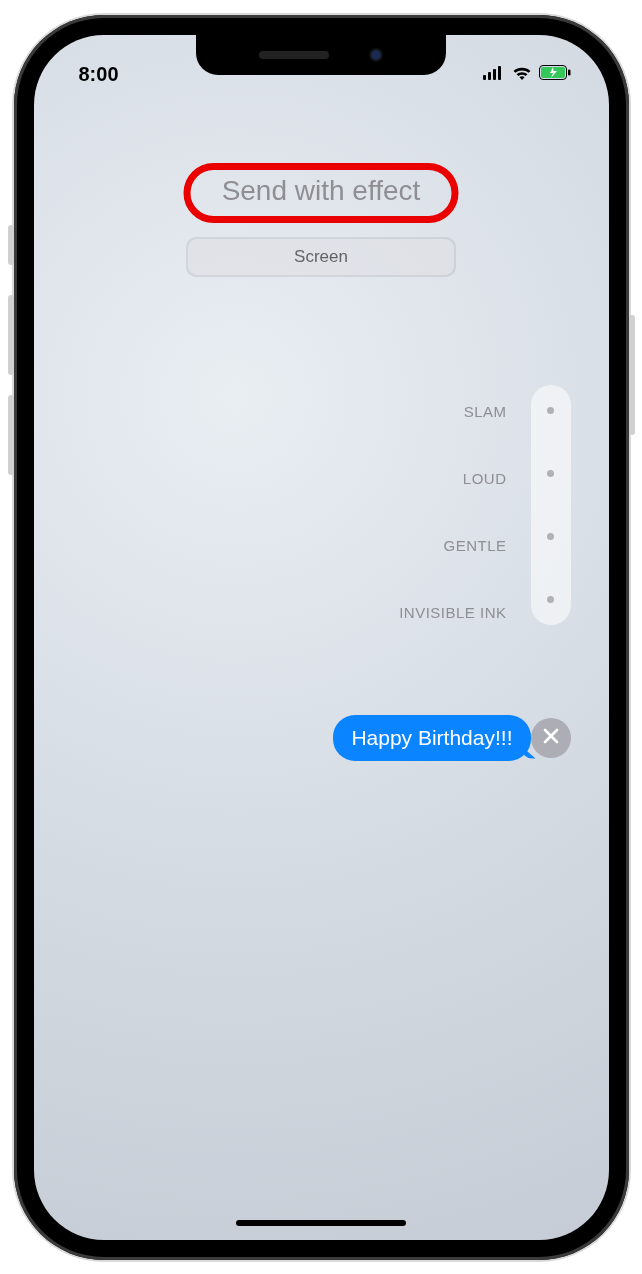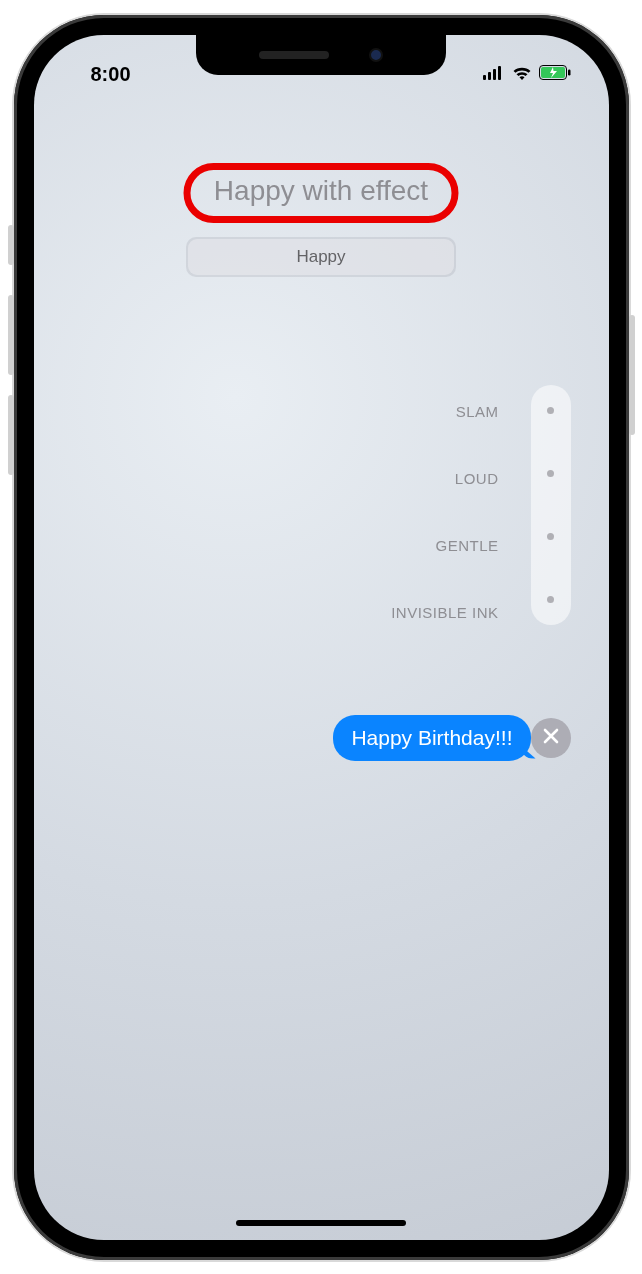--- a/index.html
+++ b/index.html
@@ -44,21 +44,21 @@
     border-bottom-left-radius: 22px;
     border-bottom-right-radius: 22px;
     z-index: 50;
     display:flex; align-items:center; justify-content:center; gap:40px;
   }
   .speaker { width:70px; height:8px; background:#222; border-radius:4px; }
   .cam { width:14px; height:14px; background:#1a2a50; border-radius:50%; border:2px solid #111; }
 
   
   .status {
-    position: absolute; top: 0; left: 12px; right: 0;
+    position: absolute; top: 0; left: 0; right: 0;
     height: 60px;
     display: flex; justify-content: space-between; align-items: center;
     padding: 20px 38px 0 45px;
     z-index: 40;
   }
   .time { font-size: 20px; font-weight: 600; color: #000; }
   .indicators { display:flex; align-items:center; gap:6px; }
 
   
   .title-wrap {
@@ -91,21 +91,21 @@
     flex: 1;
     display: flex; align-items: center; justify-content: center;
     font-size: 17px; color: #636366;
     border-radius: 9px; margin: 2px;
   }
   .seg.active { background: rgba(239,239,244,0.5); }
 
   
   .effects {
     position: absolute; top: 350px; right: 38px;
-    display: flex; gap: 32px; align-items: flex-start; text-align: right;
+    display: flex; gap: 24px; align-items: flex-start; text-align: right;
   }
   .labels { display:flex; flex-direction:column; align-items:flex-end; gap: 50px; padding-top:18px; }
   .effect-label { font-size: 15px; font-weight:500; color: #8e8e93; letter-spacing: 0.5px; }
   .dot-track {
     width: 40px;
     background: rgba(255,255,255,0.55);
     border-radius: 20px;
     display: flex; flex-direction: column; align-items: center;
     padding: 22px 0;
     gap: 56px;
@@ -188,26 +188,26 @@
               <rect x="29" y="4.5" width="2.5" height="6" rx="1.2" fill="#000"></rect>
               <path d="M14 2 L11 8 L14 8 L12 13 L18 6 L14.5 6 Z" fill="#fff"></path>
             </svg>
         </span>
       </div>
     </div>
 
     <div class="highlight-ring"></div>
 
     <div class="title-wrap">
-      <span class="title">Happy with effect</span>
+      <span class="title">Send with effect</span>
     </div>
 
     <div class="segmented">
       <div class="seg active">
-        <span>Happy</span>
+        <span>Screen</span>
       </div>
     </div>
 
     <div class="effects">
       <div class="labels">
         <span class="effect-label">SLAM</span>
         <span class="effect-label">LOUD</span>
         <span class="effect-label">GENTLE</span>
         <span class="effect-label">INVISIBLE INK</span>
       </div>

